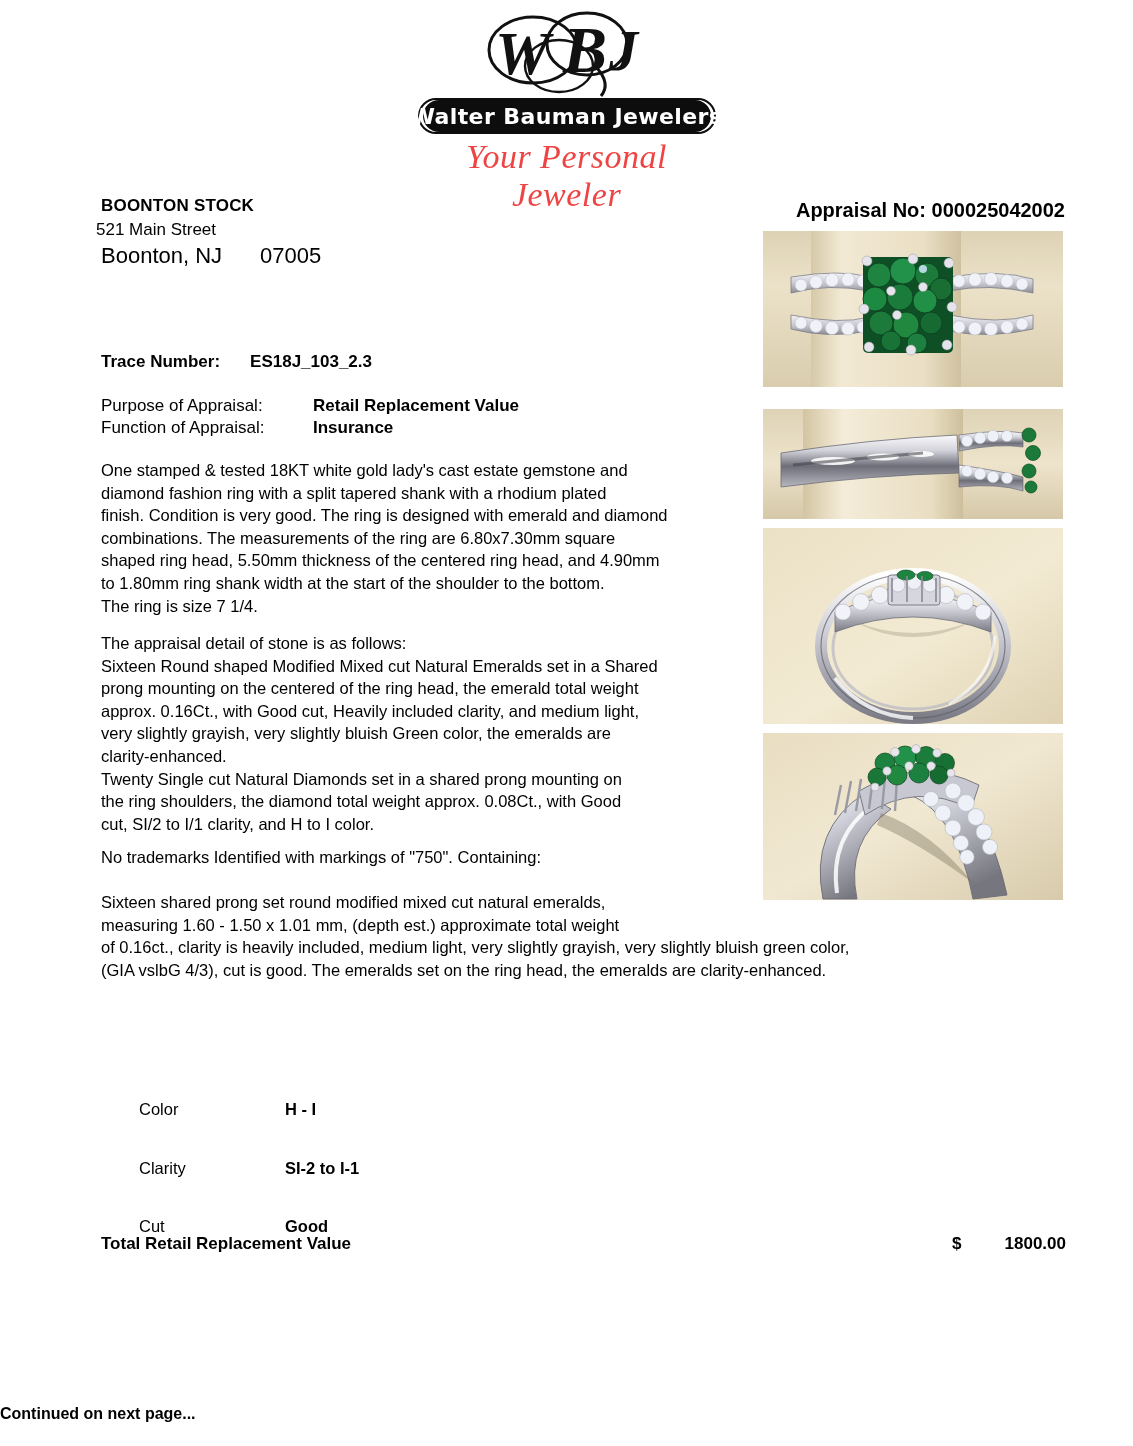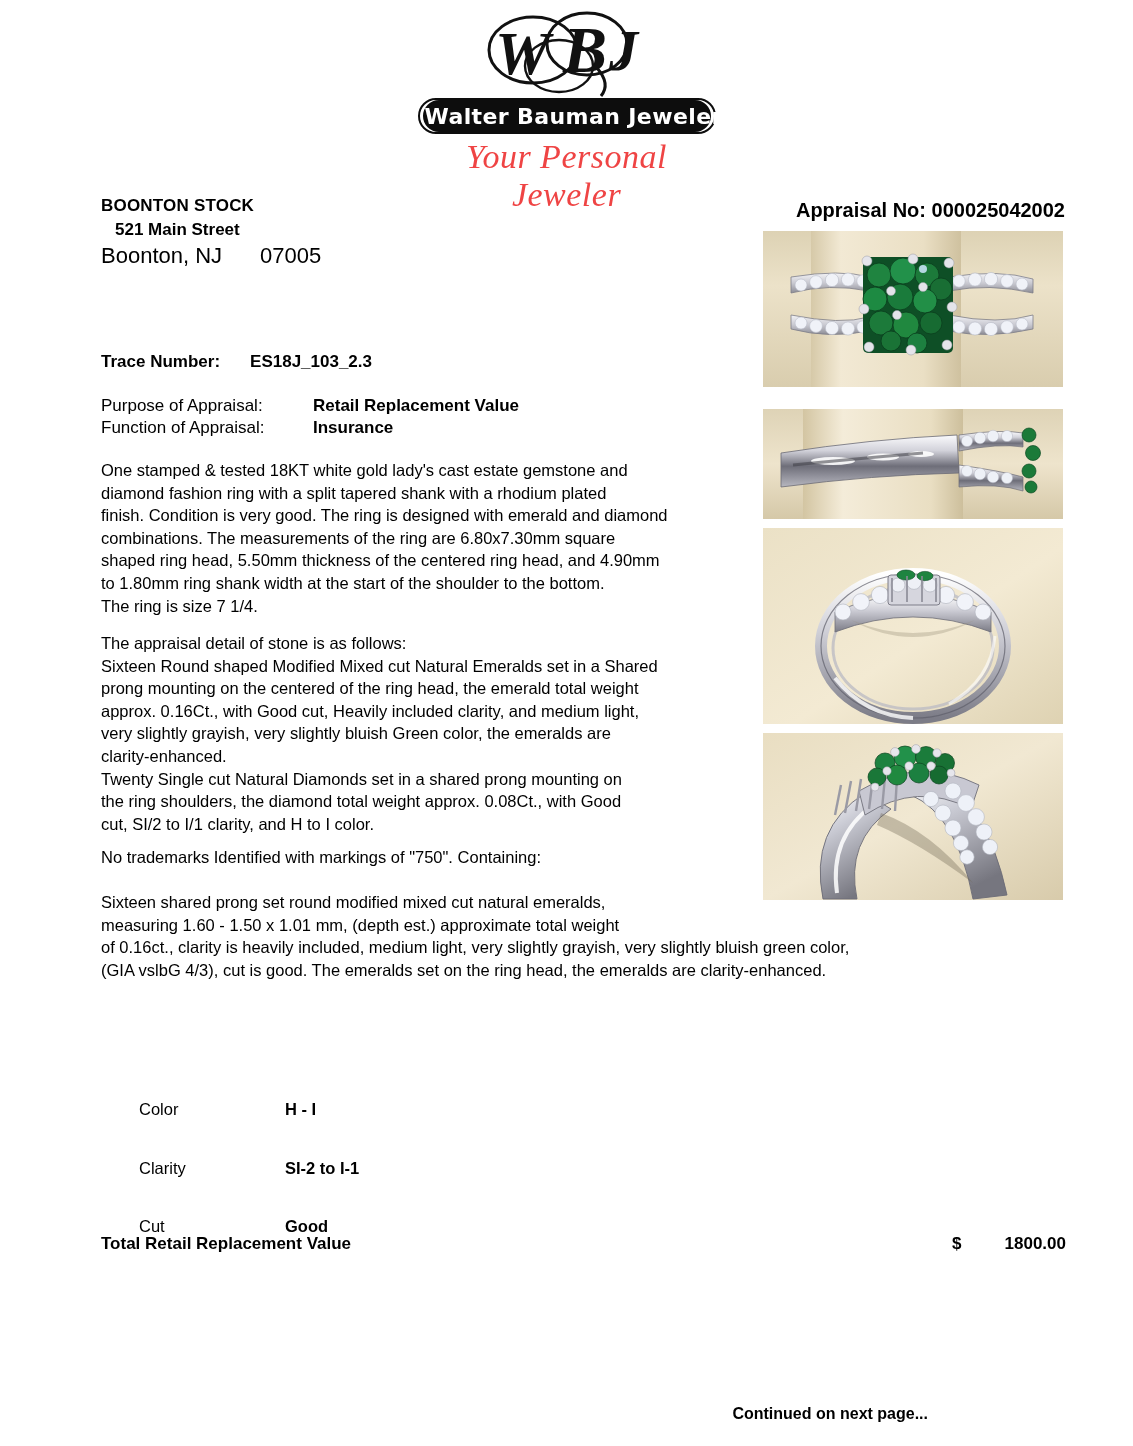--- a/index.html
+++ b/index.html
@@ -48,20 +48,21 @@
     left: 6px;
     top: 86px;
     width: 288px;
     height: 32px;
     background: #0d0d0d;
     border-radius: 16px;
     border: 2px solid #0d0d0d;
     box-sizing: border-box;
     display: flex;
     align-items: center;
+    justify-content: center;
   }
   .logo-banner-outline {
     position: absolute;
     left: 1px;
     top: 84px;
     width: 298px;
     height: 36px;
     border: 2px solid #0d0d0d;
     border-radius: 19px;
     box-sizing: border-box;
@@ -91,24 +92,23 @@
   .stock-name {
     position: absolute;
     left: 101px;
     top: 196px;
     font-size: 17px;
     font-weight: bold;
     letter-spacing: 0.2px;
   }
   .addr1 {
     position: absolute;
-    left: 115px;
+    left: 96px;
     top: 220px;
     font-size: 17px;
-    font-weight: bold;
   }
   .addr2 {
     position: absolute;
     left: 101px;
     top: 243px;
     font-size: 22px;
   }
   .addr2 .zip { padding-left: 38px; }
 
   .appraisal-no {
@@ -216,21 +216,21 @@
     right: 0;
     top: 0;
   }
 
   
   .footer {
     position: absolute;
     left: 0;
     top: 1405px;
     width: 928px;
-    text-align: right;
+    text-align: left;
     font-size: 16px;
     font-weight: bold;
   }
 
   
   .photo {
     position: absolute;
     overflow: hidden;
     background: #e8dfc8;
   }

